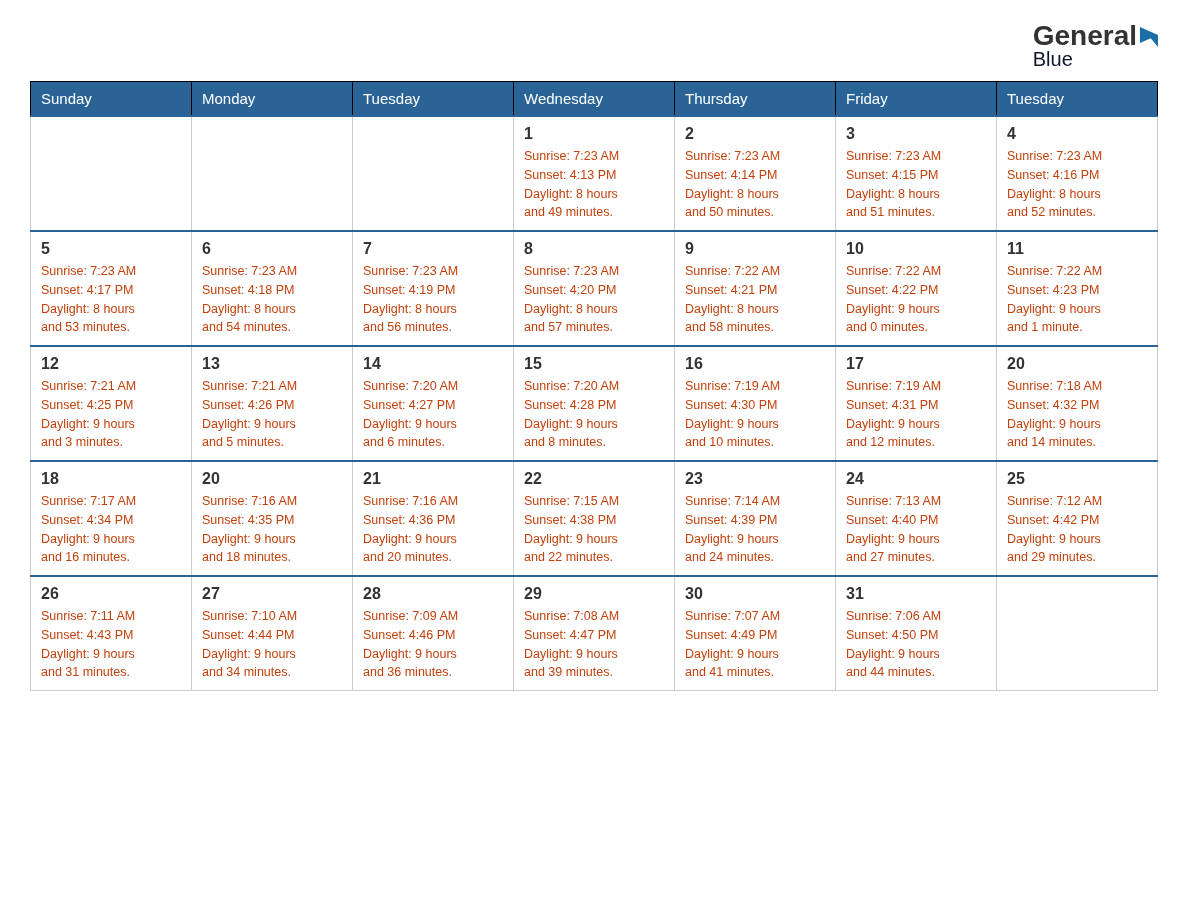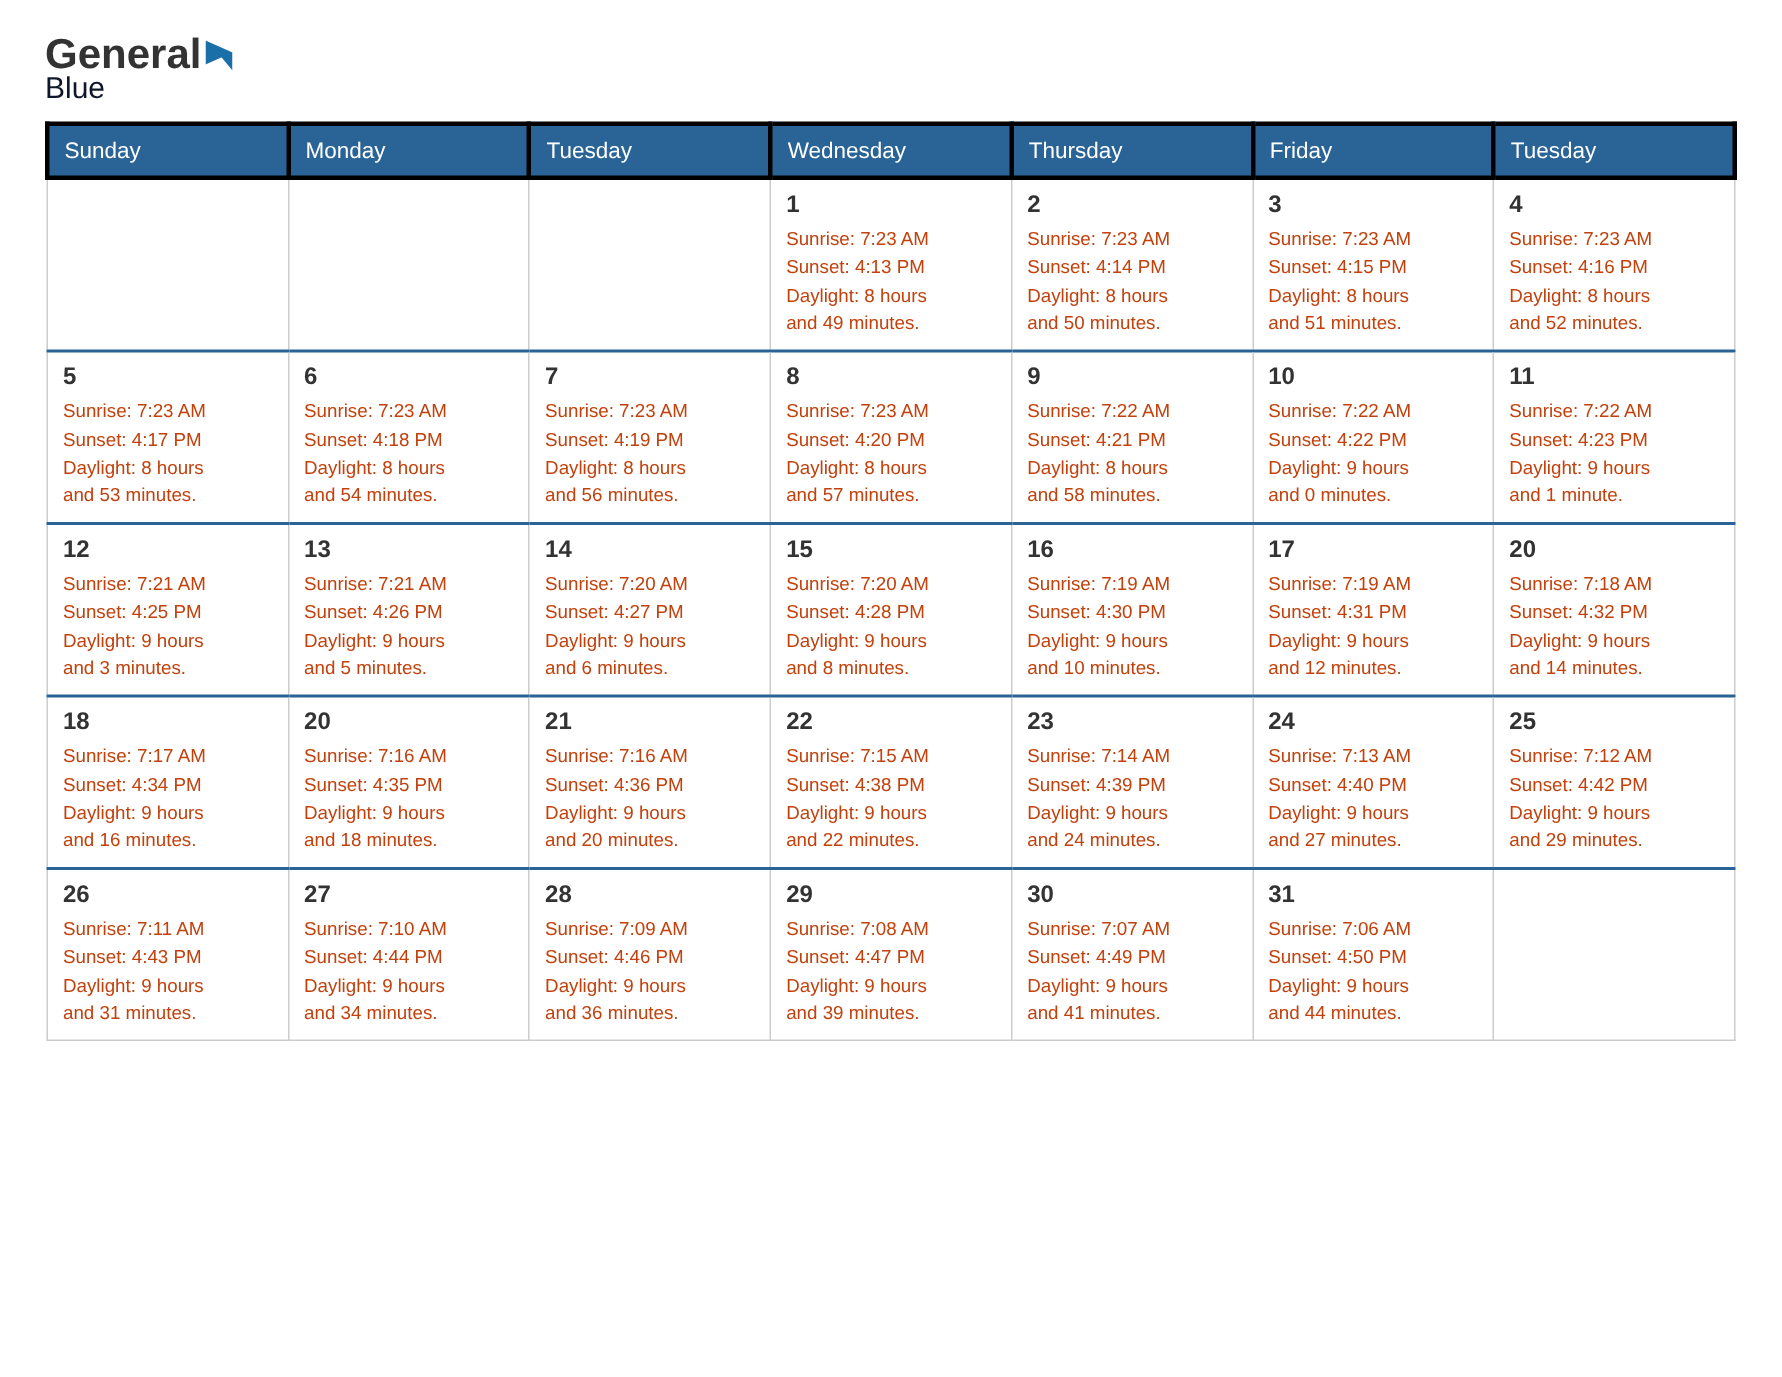--- a/index.html
+++ b/index.html
@@ -6,21 +6,21 @@
     body {
       font-family: Arial, Helvetica, sans-serif;
       background: #fff;
       color: #333;
       width: 1188px;
       min-height: 918px;
       padding: 20px 30px;
     }
     .header {
       display: flex;
-      justify-content: space-between;
+      justify-content: flex-end;
       align-items: flex-start;
       margin-bottom: 10px;
     }
     .logo {
       display: flex;
       flex-direction: column;
       align-items: flex-start;
     }
     .logo-row {
       display: flex;
@@ -45,21 +45,21 @@
       border-collapse: collapse;
       margin-top: 10px;
     }
     .calendar th {
       background-color: #2a6496;
       color: #fff;
       font-size: 15px;
       font-weight: normal;
       padding: 8px 10px;
       text-align: left;
-      border: 3px solid #000000;
+      border: 1px solid #000000;
     }
     .calendar td {
       vertical-align: top;
       padding: 8px 10px;
       border: 1px solid #ccc;
       border-top: 2px solid #2a6496;
       width: 14.28%;
       min-height: 100px;
       font-size: 13px;
       color: #333;

